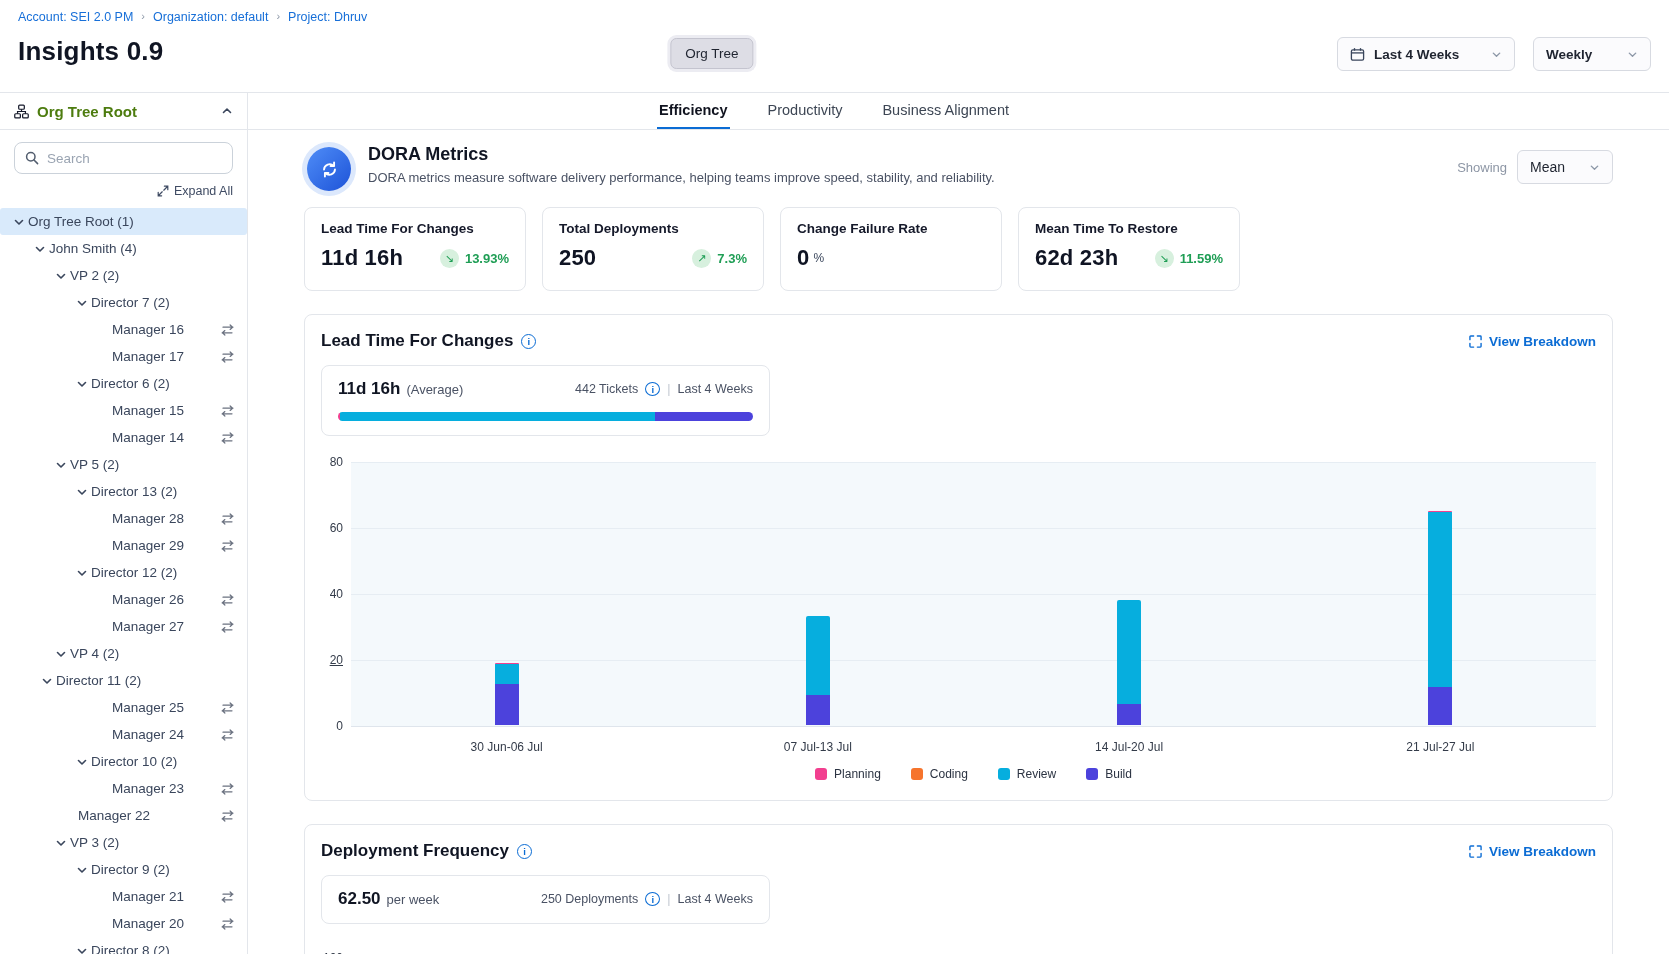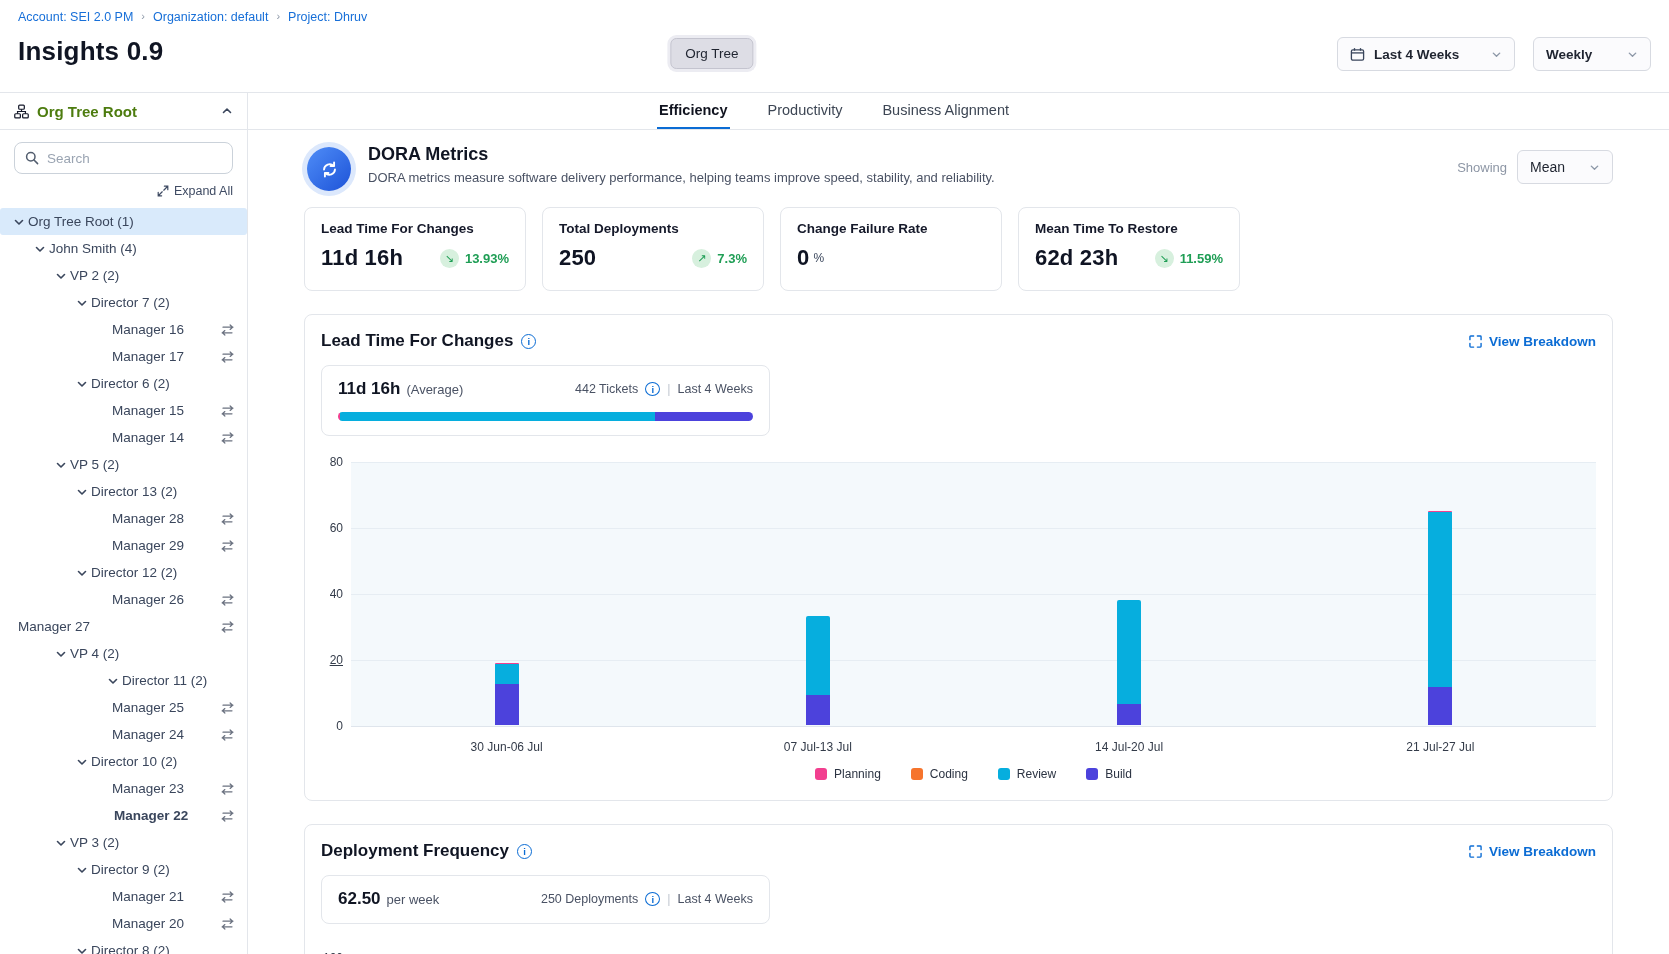--- a/index.html
+++ b/index.html
@@ -315,39 +315,39 @@
           <div class="tree-row" style="padding-left: 94px;">
             <span class="tree-chev"></span>
             <span class="tree-label">Manager 26</span>
             <span class="tree-filter">
               <svg width="15" height="14" viewBox="0 0 16 14">
                 <path d="M3.2 4h10.6M10.8 1.6 13.4 4l-2.6 2.4" fill="none" stroke="currentColor" stroke-width="1.3" stroke-linecap="round" stroke-linejoin="round"></path>
                 <path d="M12.8 10H2.2M5.2 7.6 2.6 10l2.6 2.4" fill="none" stroke="currentColor" stroke-width="1.3" stroke-linecap="round" stroke-linejoin="round"></path>
               </svg>
             </span>
           </div>
-          <div class="tree-row" style="">
+          <div class="tree-row" style="padding-left: 94px;">
             <span class="tree-chev"></span>
             <span class="tree-label">Manager 27</span>
             <span class="tree-filter">
               <svg width="15" height="14" viewBox="0 0 16 14">
                 <path d="M3.2 4h10.6M10.8 1.6 13.4 4l-2.6 2.4" fill="none" stroke="currentColor" stroke-width="1.3" stroke-linecap="round" stroke-linejoin="round"></path>
                 <path d="M12.8 10H2.2M5.2 7.6 2.6 10l2.6 2.4" fill="none" stroke="currentColor" stroke-width="1.3" stroke-linecap="round" stroke-linejoin="round"></path>
               </svg>
             </span>
           </div>
           <div class="tree-row" style="padding-left: 52px;">
             <span class="tree-chev">
               <svg width="12" height="12" viewBox="0 0 12 12">
                 <path d="M2.5 4.5 L6 8 L9.5 4.5" fill="none" stroke="currentColor" stroke-width="1.6" stroke-linecap="round" stroke-linejoin="round"></path>
               </svg>
             </span>
             <span class="tree-label">VP 4 (2)</span>
           </div>
-          <div class="tree-row" style="padding-left: 104px;">
+          <div class="tree-row" style="padding-left: 38px;">
             <span class="tree-chev">
               <svg width="12" height="12" viewBox="0 0 12 12">
                 <path d="M2.5 4.5 L6 8 L9.5 4.5" fill="none" stroke="currentColor" stroke-width="1.6" stroke-linecap="round" stroke-linejoin="round"></path>
               </svg>
             </span>
             <span class="tree-label">Director 11 (2)</span>
           </div>
           <div class="tree-row" style="padding-left: 94px;">
             <span class="tree-chev"></span>
             <span class="tree-label">Manager 25</span>
@@ -379,21 +379,21 @@
           <div class="tree-row" style="padding-left: 94px;">
             <span class="tree-chev"></span>
             <span class="tree-label">Manager 23</span>
             <span class="tree-filter">
               <svg width="15" height="14" viewBox="0 0 16 14">
                 <path d="M3.2 4h10.6M10.8 1.6 13.4 4l-2.6 2.4" fill="none" stroke="currentColor" stroke-width="1.3" stroke-linecap="round" stroke-linejoin="round"></path>
                 <path d="M12.8 10H2.2M5.2 7.6 2.6 10l2.6 2.4" fill="none" stroke="currentColor" stroke-width="1.3" stroke-linecap="round" stroke-linejoin="round"></path>
               </svg>
             </span>
           </div>
-          <div class="tree-row" style="padding-left: 96px; font-weight: bold;">
+          <div class="tree-row" style="padding-left: 60px;">
             <span class="tree-chev"></span>
             <span class="tree-label">Manager 22</span>
             <span class="tree-filter">
               <svg width="15" height="14" viewBox="0 0 16 14">
                 <path d="M3.2 4h10.6M10.8 1.6 13.4 4l-2.6 2.4" fill="none" stroke="currentColor" stroke-width="1.3" stroke-linecap="round" stroke-linejoin="round"></path>
                 <path d="M12.8 10H2.2M5.2 7.6 2.6 10l2.6 2.4" fill="none" stroke="currentColor" stroke-width="1.3" stroke-linecap="round" stroke-linejoin="round"></path>
               </svg>
             </span>
           </div>
           <div class="tree-row" style="padding-left: 52px;">

